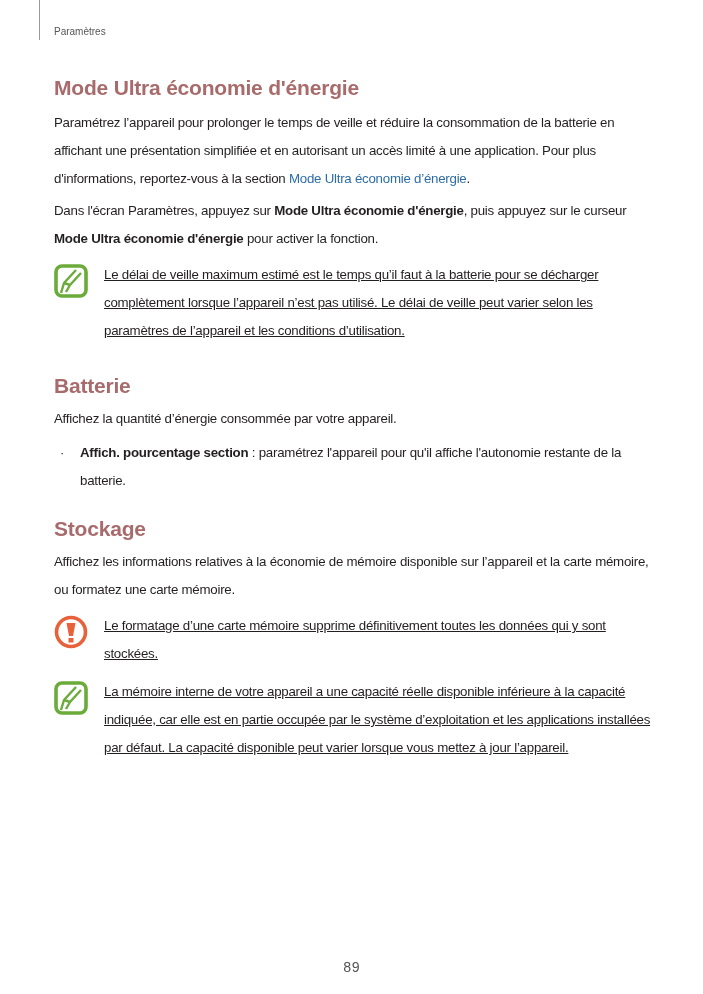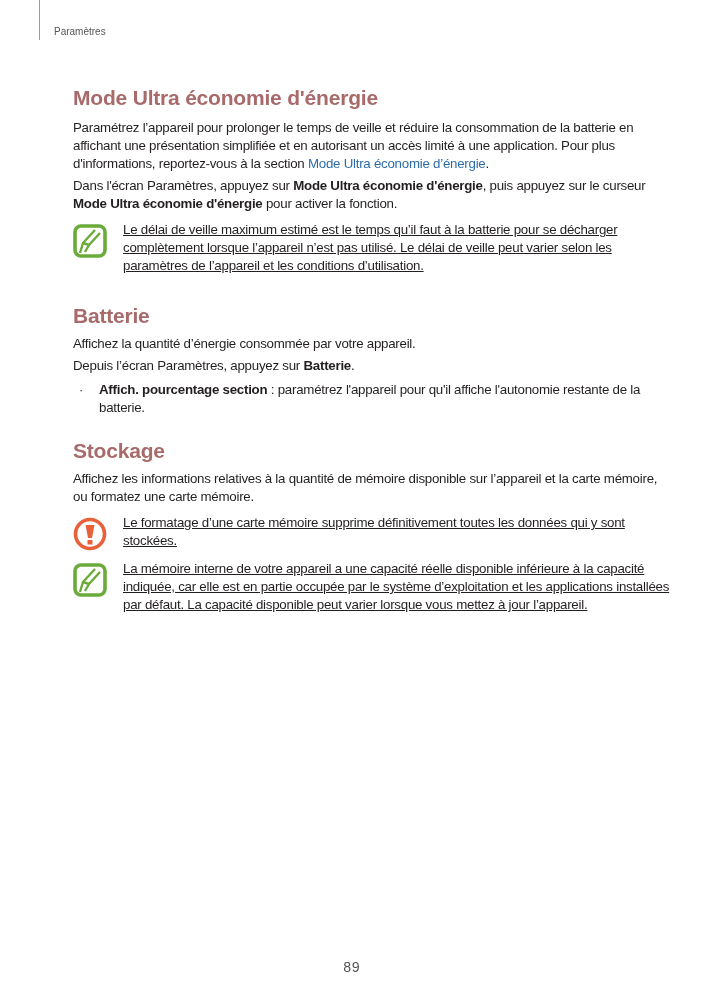--- a/index.html
+++ b/index.html
@@ -6,27 +6,27 @@
   body {
     width: 703px; height: 994px; position: relative; overflow: hidden;
     font-family: "Liberation Sans", sans-serif; color: #231f20;
   }
   .header-rule {
     position: absolute; left: 39px; top: 0; width: 1px; height: 40px; background: #9a9a9a;
   }
   .running-head {
     position: absolute; left: 54px; top: 26px; font-size: 10px; color: #555555;
   }
-  .content { position: absolute; left: 54px; top: 86px; width: 598px; margin-left: 19px; }
+  .content { position: absolute; left: 54px; top: 76px; width: 598px; }
   h2 {
     margin: 0; font-size: 21px; font-weight: bold; color: #a86a6a;
     letter-spacing: -0.2px;
   }
   .p {
-    font-size: 13.3px; line-height: 18px; margin: 0; letter-spacing: -0.25px;
+    font-size: 13.3px; line-height: 28px; margin: 0; letter-spacing: -0.25px;
   }
   .p b { font-weight: bold; }
   .link { color: #2c6ca8; }
   .note {
     position: relative; padding-left: 50px; margin: 0; text-decoration: underline;
   }
   .note .icon {
     position: absolute; left: 0; top: 3px; width: 34px; height: 34px;
   }
   .bullet { position: relative; padding-left: 26px; }
@@ -53,28 +53,27 @@
   <div class="note p" style="margin-top:8px">
     <svg class="icon" viewBox="0 0 34 34">
       <rect x="2" y="2" width="30" height="30" rx="6" fill="none" stroke="#6aab3a" stroke-width="3.6"></rect>
       <path d="M7 29 L10 19 L22 6 M10 19 L16 21 L27 9 M16 21 L12 28" fill="none" stroke="#6aab3a" stroke-width="2.4" stroke-linejoin="round"></path>
     </svg>
     <span>Le délai de veille maximum estimé est le temps qu’il faut à la batterie pour se décharger complètement lorsque l’appareil n’est pas utilisé. Le délai de veille peut varier selon les paramètres de l’appareil et les conditions d’utilisation.</span>
   </div>
 
   <h2 style="margin-top:29px">Batterie</h2>
   <p class="p" style="margin-top:7px">Affichez la quantité d’énergie consommée par votre appareil.</p>
-  <p class="p" style="margin-top:4px"><span>Depuis l’écran Paramètres, appuyez sur </span><b>Batterie</b><span>.</span></p>
   <div class="p bullet" style="margin-top:6px">
     <span class="dot">·</span>
     <b>Affich. pourcentage section</b><span> : paramétrez l'appareil pour qu'il affiche l'autonomie restante de la batterie.</span>
   </div>
 
   <h2 style="margin-top:22px">Stockage</h2>
-  <p class="p" style="margin-top:7px">Affichez les informations relatives à la quantité de mémoire disponible sur l’appareil et la carte mémoire, ou formatez une carte mémoire.</p>
+  <p class="p" style="margin-top:7px">Affichez les informations relatives à la économie de mémoire disponible sur l’appareil et la carte mémoire, ou formatez une carte mémoire.</p>
 
   <div class="note p" style="margin-top:8px">
     <svg class="icon" viewBox="0 0 34 34">
       <circle cx="17" cy="17" r="14.5" fill="none" stroke="#e8613a" stroke-width="3.6"></circle>
       <path d="M12.5 8 L21.5 8 L19 21 L15 21 Z" fill="#e8613a"></path>
       <rect x="14.5" y="23" width="5" height="4.5" fill="#e8613a"></rect>
     </svg>
     <span>Le formatage d’une carte mémoire supprime définitivement toutes les données qui y sont stockées.</span>
   </div>
 

